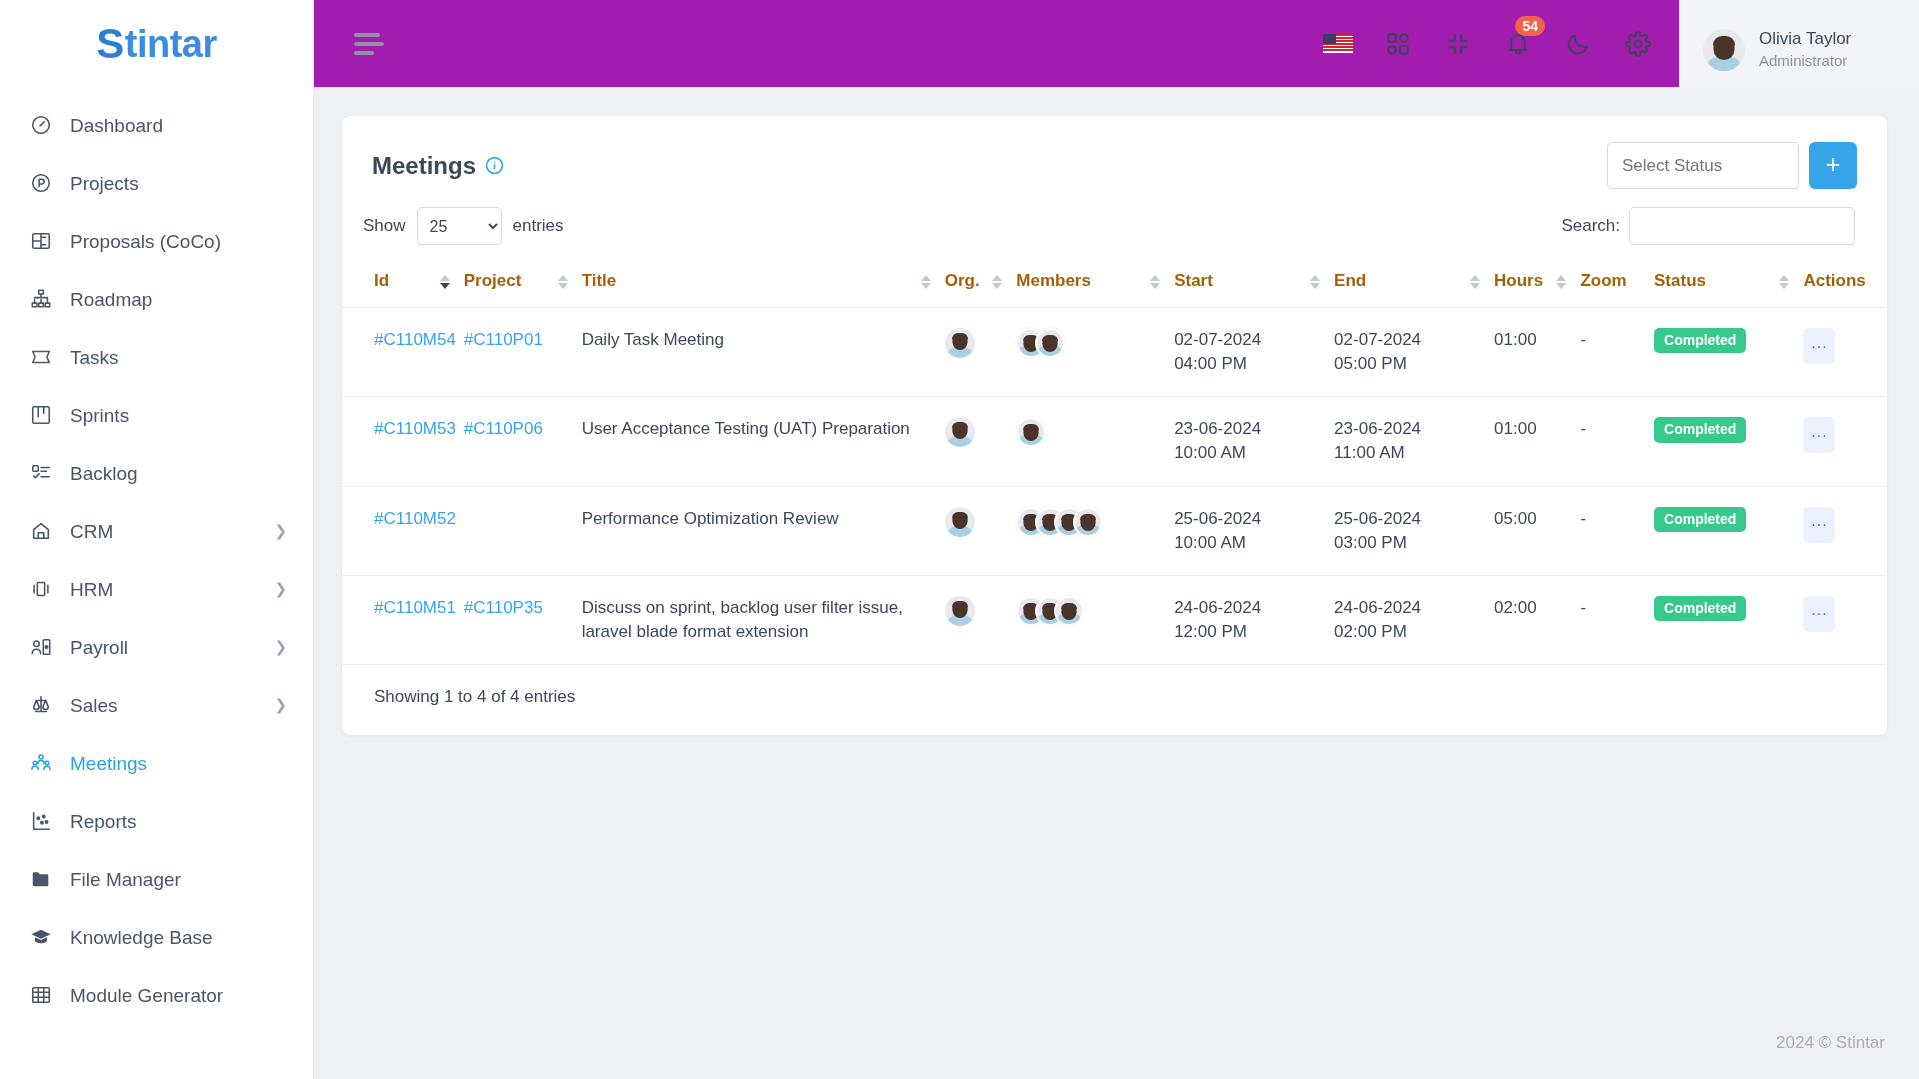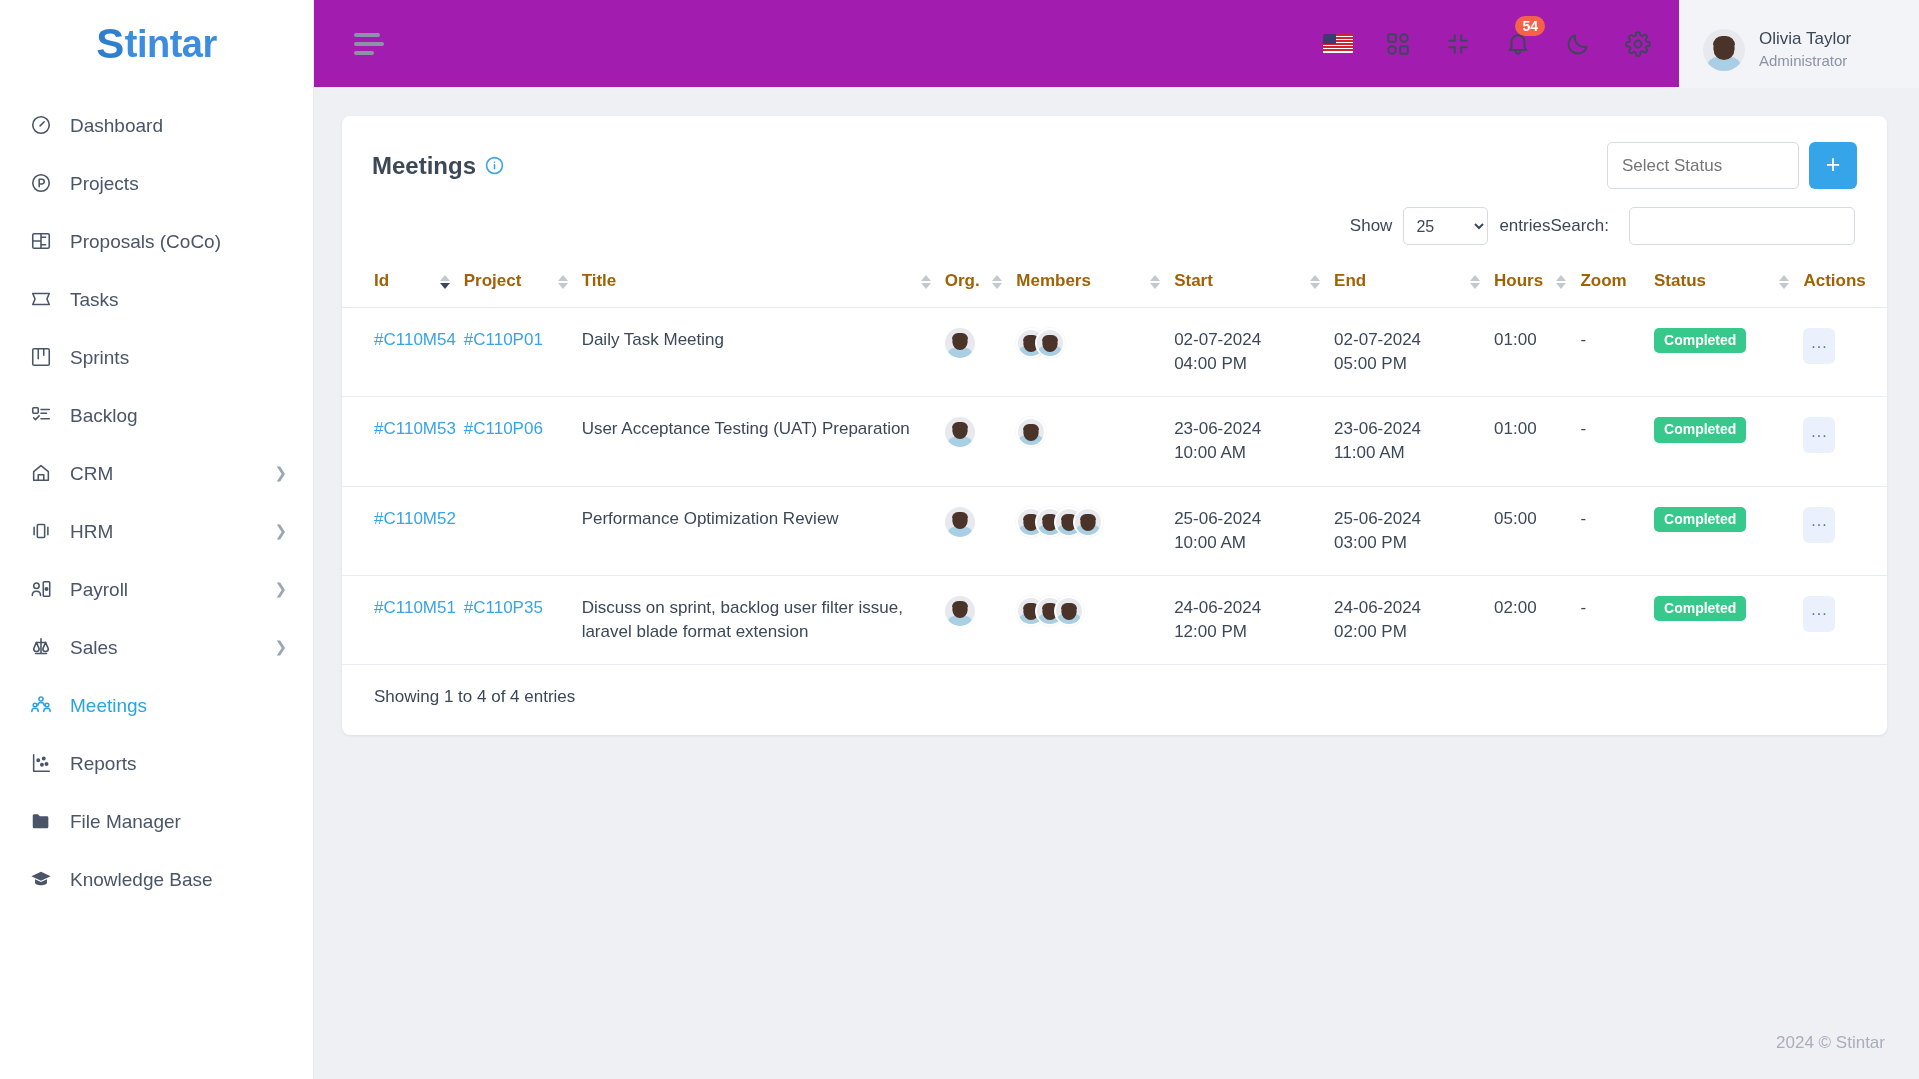--- a/index.html
+++ b/index.html
@@ -121,31 +121,31 @@
     font-family: "Liberation Sans", sans-serif;
   }
   .add-btn {
     width: 48px; height: 47px; border: none; border-radius: 6px;
     background: #36a4e8; color: #fff; font-size: 25px; cursor: pointer;
     display: flex; align-items: center; justify-content: center; line-height: 1;
     padding-bottom: 3px;
   }
 
   .table-controls {
-    display: flex; align-items: center; justify-content: flex-end;
-    padding: 10px 32px 12px 44px;
+    display: flex; align-items: center; justify-content: space-between;
+    padding: 10px 32px 12px 21px;
   }
   .show-entries { display: flex; align-items: center; gap: 11px; font-size: 17px; color: #3c4858; }
   .len-select {
     height: 38px; width: 85px;
     border: 1px solid #d6dbe2; border-radius: 5px; background: #fff;
     font-size: 16px; color: #3c4858; padding: 0 8px;
     font-family: "Liberation Sans", sans-serif;
   }
-  .search-wrap { display: flex; align-items: center; gap: 20px; font-size: 17px; color: #3c4858; }
+  .search-wrap { display: flex; align-items: center; gap: 9px; font-size: 17px; color: #3c4858; }
   .search-input {
     width: 226px; height: 38px;
     border: 1px solid #d6dbe2; border-radius: 5px; background: #fff;
     padding: 0 10px; font-size: 16px; outline: none;
     font-family: "Liberation Sans", sans-serif;
   }
 
   table.dt { width: 100%; border-collapse: collapse; table-layout: fixed; }
   table.dt thead th {
     text-align: left; font-size: 17px; font-weight: bold; color: #a16207;
@@ -248,20 +248,32 @@
             <svg viewBox="0 0 24 24" fill="none" stroke="currentColor" stroke-width="1.7" stroke-linecap="round" stroke-linejoin="round">
               <rect x="3" y="4" width="18" height="16" rx="1.5"></rect>
               <path d="M3 12h9M12 4v16M12 8h5M12 16h5"></path>
             </svg>
           </span>
           <span class="nav-label">Proposals (CoCo)</span>
         </div>
         <div class="nav-item">
           <span class="nav-icon">
             <svg viewBox="0 0 24 24" fill="none" stroke="currentColor" stroke-width="1.7" stroke-linecap="round" stroke-linejoin="round">
+              <rect x="9.5" y="2.5" width="5" height="4"></rect>
+              <path d="M12 6.5v4M5 10.5h14v2M5 12.5v4M12 12.5v4M19 12.5v4"></path>
+              <rect x="2.5" y="16.5" width="5" height="4"></rect>
+              <rect x="9.5" y="16.5" width="5" height="4"></rect>
+              <rect x="16.5" y="16.5" width="5" height="4"></rect>
+            </svg>
+          </span>
+          <span class="nav-label">Roadmap</span>
+        </div>
+        <div class="nav-item">
+          <span class="nav-icon">
+            <svg viewBox="0 0 24 24" fill="none" stroke="currentColor" stroke-width="1.7" stroke-linecap="round" stroke-linejoin="round">
               <path d="M3 6h18l-2.5 6L21 18H3l2.5-6z"></path>
             </svg>
           </span>
           <span class="nav-label">Tasks</span>
         </div>
         <div class="nav-item">
           <span class="nav-icon">
             <svg viewBox="0 0 24 24" fill="none" stroke="currentColor" stroke-width="1.7" stroke-linecap="round" stroke-linejoin="round">
               <rect x="3" y="3" width="18" height="18" rx="1.5"></rect>
               <path d="M9 3v11M15 3v7"></path>
@@ -354,20 +366,29 @@
           <span class="nav-label">File Manager</span>
         </div>
         <div class="nav-item">
           <span class="nav-icon">
             <svg viewBox="0 0 24 24" fill="currentColor">
               <path d="M12 4 1.5 9 12 14l10.5-5z"></path>
               <path d="M5.5 12.2V16c0 1.4 2.9 2.8 6.5 2.8s6.5-1.4 6.5-2.8v-3.8L12 15.4z"></path>
             </svg>
           </span>
           <span class="nav-label">Knowledge Base</span>
+        </div>
+        <div class="nav-item">
+          <span class="nav-icon">
+            <svg viewBox="0 0 24 24" fill="none" stroke="currentColor" stroke-width="1.7" stroke-linecap="round" stroke-linejoin="round">
+              <rect x="3" y="4" width="18" height="16" rx="1"></rect>
+              <path d="M3 9h18M3 14.5h18M9 4v16M15 4v16"></path>
+            </svg>
+          </span>
+          <span class="nav-label">Module Generator</span>
         </div>
       </nav>
   </aside>
 
   <div class="main">
 
     <header class="topbar">
       <div class="hamburger">
         <span></span>
         <span></span>

